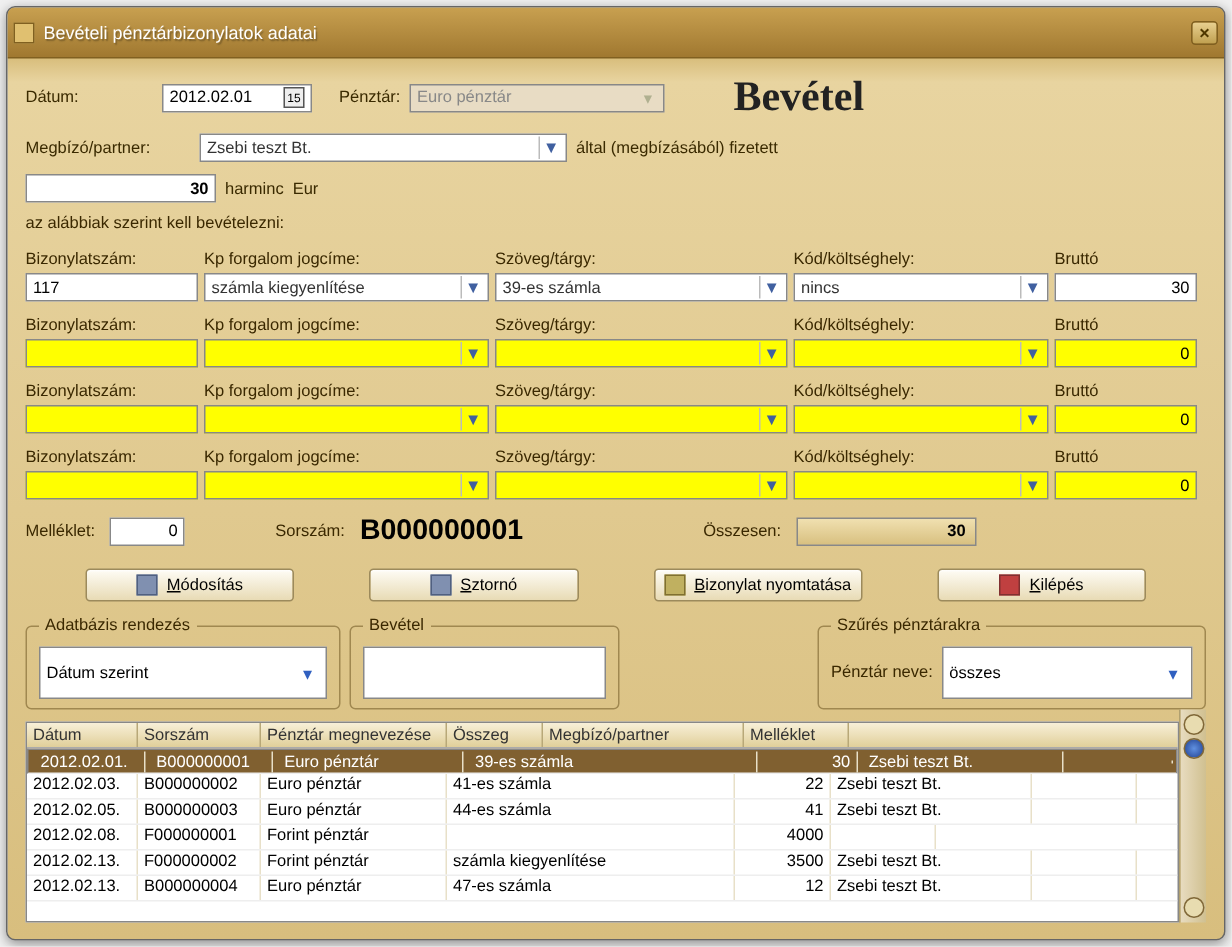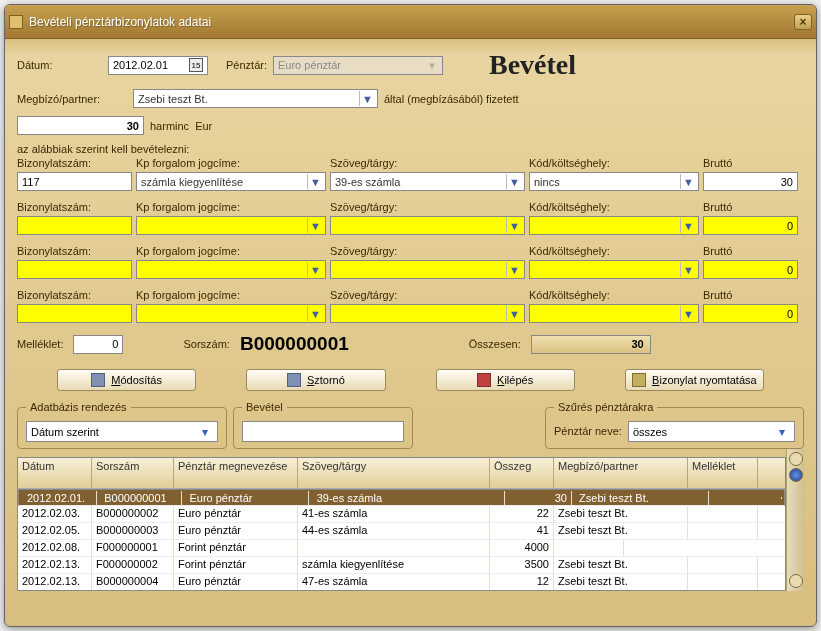--- a/index.html
+++ b/index.html
@@ -85,21 +85,21 @@
     font-size: 28px; font-weight: bold;
     margin-left: 40px;
     color: #222;
   }
   .inp {
     height: 19px; background: #fff; border: 1px solid #888;
     padding: 0 4px; display: flex; align-items: center;
   }
   .inp.y { background: #ffff00; }
   .inp.num { justify-content: flex-end; }
-  .note { color: #3a2800; font-size: 11px; margin: 4px 0 2px 0; display:block;}
+  .note { color: #3a2800; font-size: 11px; margin: 4px 0 12px 0; display:block;}
   .grid5 {
     display: grid;
     grid-template-columns: 115px 190px 195px 170px 95px;
     gap: 2px 4px;
     margin-bottom: 10px;
   }
   .lbl2 { color: #3a2800; font-size: 11px; padding-bottom: 1px;}
   .totalsrow { display:flex; align-items:center; gap: 10px; margin-top:6px; margin-bottom:10px;}
   .totalsrow .lbl2 { margin-right: 0;}
   .sorszam-big { font-size: 19px; font-weight: bold; }
@@ -123,38 +123,38 @@
   .btn .bicon.pr{background:#c0b060;border-color:#807030;}
   .btn span u { text-decoration: underline; }
   .fieldsetrow { display:flex; gap:6px; margin-top:2px;}
   fieldset {
     border:1px solid #a08850; border-radius:4px;
     padding:8px 8px 6px 8px;
     background: transparent;
   }
   fieldset legend { color:#3a2800; font-size:11px; padding:0 4px;}
   .combo {
-    height:21px; background:#fff; border:1px solid #888;
+    height:35px; background:#fff; border:1px solid #888;
     display:flex; align-items:center; justify-content:space-between;
     padding:0 2px 0 4px;
   }
   .combo .dd2{
     width:20px;height:17px;
     display:flex;align-items:center;justify-content:center;
     color:#3060c0; font-size:12px;
   }
   .tablewrap {
     margin-top:8px; border:1px solid #888; background:#fff;
     height:134px; display:flex; flex-direction:column;
     width: 100%;
   }
   .thead { display:flex; background:linear-gradient(to bottom,#f8f0d8,#e0cf9a); border-bottom:1px solid #aaa;}
   .th {
     font-size:11px; color:#333; padding:2px 4px;
-    border-right:1px solid #b8a878; height:30px;
+    border-right:1px solid #b8a878; height:16px;
     overflow:hidden; white-space:nowrap;
   }
   .tbody { flex:1; overflow:hidden; position:relative;}
   .tr { display:flex; height:17px; border-bottom:1px solid #eee;}
   .tr.sel { background:#806030; color:#fff;}
   .td {
     padding:1px 4px; border-right:1px solid #e8e0c8;
     overflow:hidden; white-space:nowrap; font-size:11px;
   }
   .td.num { text-align:right;}
@@ -317,26 +317,26 @@
     <div class="btnrow">
       <div class="btn">
         <span class="bicon"></span>
         <span><u>M</u><span>ódosítás</span></span>
       </div>
       <div class="btn">
         <span class="bicon"></span>
         <span><u>S</u><span>ztornó</span></span>
       </div>
       <div class="btn">
+        <span class="bicon pr"></span>
+        <span><u>B</u><span>izonylat nyomtatása</span></span>
+      </div>
+      <div class="btn">
         <span class="bicon red"></span>
         <span><u>K</u><span>ilépés</span></span>
-      </div>
-      <div class="btn">
-        <span class="bicon pr"></span>
-        <span><u>B</u><span>izonylat nyomtatása</span></span>
       </div>
     </div>
 
     <div class="fieldsetrow">
       <fieldset style="width:210px">
         <legend>Adatbázis rendezés</legend>
         <div class="combo">
           <span>Dátum szerint</span>
           <span class="dd2">▾</span>
         </div>
@@ -359,21 +359,20 @@
         </div>
       </fieldset>
     </div>
 
     <div style="display:flex">
       <div class="tablewrap">
         <div class="thead">
           <div class="th c0">Dátum</div>
           <div class="th c1">Sorszám</div>
           <div class="th c2">Pénztár megnevezése</div>
-          <div class="th c3">Szöveg/tárgy</div>
           <div class="th c4">Összeg</div>
           <div class="th c5">Megbízó/partner</div>
           <div class="th c6">Melléklet</div>
         </div>
         <div class="tbody" id="tbody">
             <div class="tr sel">
               <div class="td c0">2012.02.01.</div>
               <div class="td c1">B000000001</div>
               <div class="td c2">Euro pénztár</div>
               <div class="td c3">39-es számla</div>

